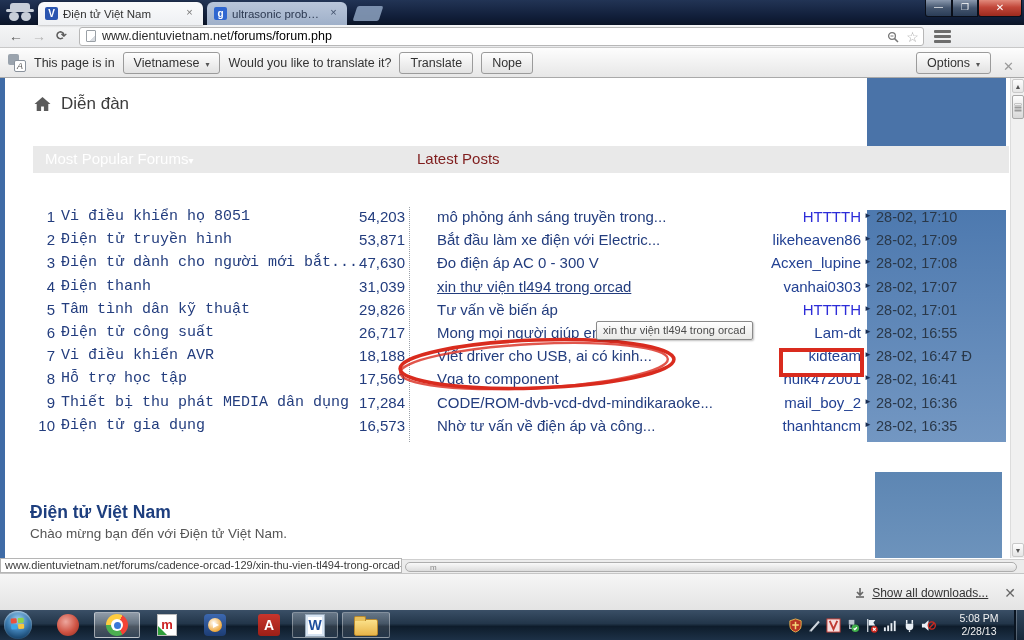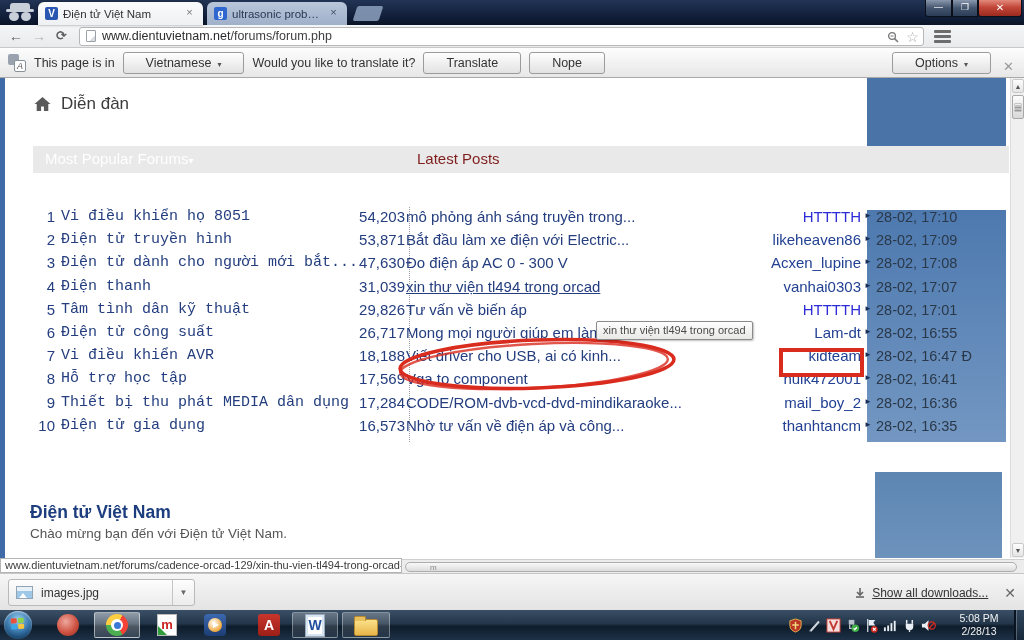--- a/index.html
+++ b/index.html
@@ -32,33 +32,33 @@
   .winbtn.close { width:44px; border-radius:0 0 3px 3px; background:linear-gradient(#e28a7c,#c2473a 45%,#9c2a1e); font-size:10px; }
 
   
   .toolbar { position:absolute; left:0; top:25px; width:1024px; height:23px; background:linear-gradient(#f4f5f6,#e9eaec); border-bottom:1px solid #c8c8c8; display:flex; align-items:center; }
   .navic { font-size:14px; font-weight:bold; color:#5c5c5c; margin-left:9px; line-height:20px; }
   .navic.fwd { color:#b3b3b3; }
   .navic.reload { font-size:13px; margin-left:10px; }
   .omnibox { position:relative; margin-left:12px; width:845px; height:19px; background:#fff; border:1px solid #b7b7b7; border-radius:3px; display:flex; align-items:center; font-size:12.5px; }
   .pageic { width:10px; height:12px; border:1px solid #9aa0a6; border-radius:1px; margin:0 6px 0 6px; background:linear-gradient(135deg,#fff 70%,#d7dbe0 70%); }
   .url-host { color:#2c2c2c; }
-  .url-path { color:#404040; }
+  .url-path { color:#000000; }
   .omni-right { position:absolute; right:4px; top:0; height:19px; display:flex; align-items:center; gap:7px; }
   .zoomic { width:12px; height:12px; }
   .staric { color:#a9a9a9; font-size:14px; line-height:16px; }
   .menuic { margin-left:10px; width:17px; height:13px; display:flex; flex-direction:column; justify-content:space-between; }
   .menuic span { height:3px; background:#6d6d6d; border-radius:1px; }
 
   
   .translatebar { position:absolute; left:0; top:48px; width:1024px; height:30px; background:linear-gradient(#fdfdfd,#e7e7e7); border-bottom:1px solid #a9a9a9; display:flex; align-items:center; font-size:12.5px; color:#333; }
   .transic { position:relative; width:18px; height:18px; margin:0 8px 0 8px; }
   .transic .b1 { position:absolute; left:0; top:0; width:11px; height:11px; background:#9aa3ad; border-radius:2px; }
   .transic .b2 { position:absolute; right:0; bottom:0; width:12px; height:12px; background:#fff; border:1px solid #8a929c; border-radius:2px; color:#555; font-size:9px; line-height:11px; text-align:center; }
-  .tbtn { height:22px; border:1px solid #9b9b9b; border-radius:3px; background:linear-gradient(#fefefe,#e2e2e2); padding:0 22px; line-height:20px; color:#333; margin-left:8px; }
+  .tbtn { height:22px; border:1px solid #9b9b9b; border-radius:3px; background:linear-gradient(#fefefe,#e2e2e2); padding:0 10px; line-height:20px; color:#333; margin-left:8px; }
   .tbtn .caret { font-size:8px; color:#555; margin-left:6px; }
   .tb-q { margin-left:8px; }
   .tb-right { position:absolute; right:6px; display:flex; align-items:flex-end; }
   .tb-x { color:#9a9a9a; font-size:13px; margin-left:12px; margin-right:4px; }
 
   
   .content { position:absolute; left:0; top:78px; width:1024px; height:495px; background:#fff; }
   .leftline { position:absolute; left:0; top:0; width:5px; height:480px; background:#3f6ba6; }
   .crumb { position:absolute; left:34px; top:16px; display:flex; align-items:center; }
   .homeic { width:17px; height:16px; margin-right:10px; }
@@ -74,21 +74,21 @@
   .col-left .caret { font-size:10px; }
   .col-right { position:absolute; left:384px; top:4px; color:#7f1d1d; }
   .timeblock { position:absolute; left:834px; top:64px; width:139px; height:232px; background:linear-gradient(#4d79af,#7397c2); }
   .dotsep { position:absolute; left:376px; top:61px; height:235px; border-left:1px dotted #9aa0a8; }
   .rows { position:absolute; left:0; top:61px; width:976px; }
   .row { position:relative; height:23.2px; font-size:15px; }
   .row span { position:absolute; top:1px; white-space:nowrap; }
   .f-rank { left:0; width:22px; text-align:right; color:#233d7e; }
   .f-forum { left:28px; color:#233d7e;font-family:Liberation Mono, monospace; }
   .f-count { left:280px; width:92px; text-align:right; color:#233d7e; }
-  .f-post { left:373px; color:#233d7e; }
+  .f-post { left:404px; color:#233d7e; }
   .f-post.underline { text-decoration:underline; }
   .f-user { left:600px; width:228px; text-align:right; color:#224193; }
   .f-user.bright { color:#2d2dd8; }
   .f-time { left:843px; color:#2a3849; font-size:14.5px; }
   .arrow-ic { position:absolute; left:-12px; top:3px; font-size:8px; color:#1a2f55; }
   .arrow-ic::before { content:"►"; }
   .caret::before { content:"▾"; }
 
   
   .annot-svg { position:absolute; left:0; top:0; width:1024px; height:495px; pointer-events:none; }
@@ -378,25 +378,20 @@
 
     <div class="statusurl">www.dientuvietnam.net/forums/cadence-orcad-129/xin-thu-vien-tl494-trong-orcad-163721/</div>
     <div class="hscroll">
       <div class="hs-thumb">
           <span class="hs-mark">m</span>
         </div>
     </div>
   </div>
 
   <div class="dlbar">
-    <div class="dlitem">
-      <span class="dlthumb"></span>
-      <span class="dlname">images.jpg</span>
-      <span class="dlcaret">▼</span>
-    </div>
     <div class="dlright">
       <svg class="dl-arrow" viewBox="0 0 12 12">
           <path d="M6 1v6M3 5l3 3 3-3" stroke="#666" stroke-width="1.6" fill="none"></path>
           <path d="M2 10h8" stroke="#666" stroke-width="1.6"></path>
         </svg>
       <span class="showall">Show all downloads...</span>
       <span class="dl-x">✕</span>
     </div>
   </div>
 

